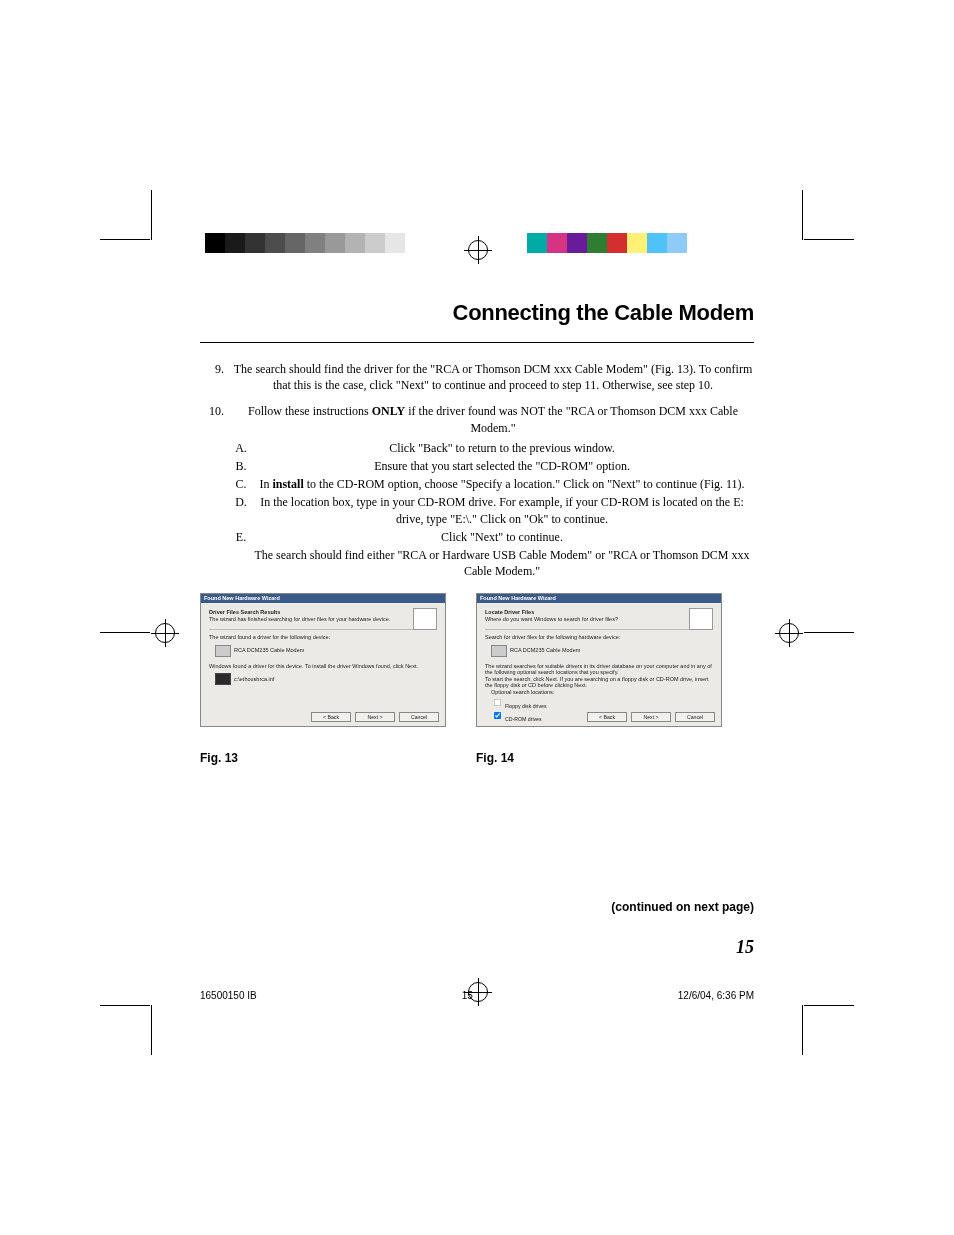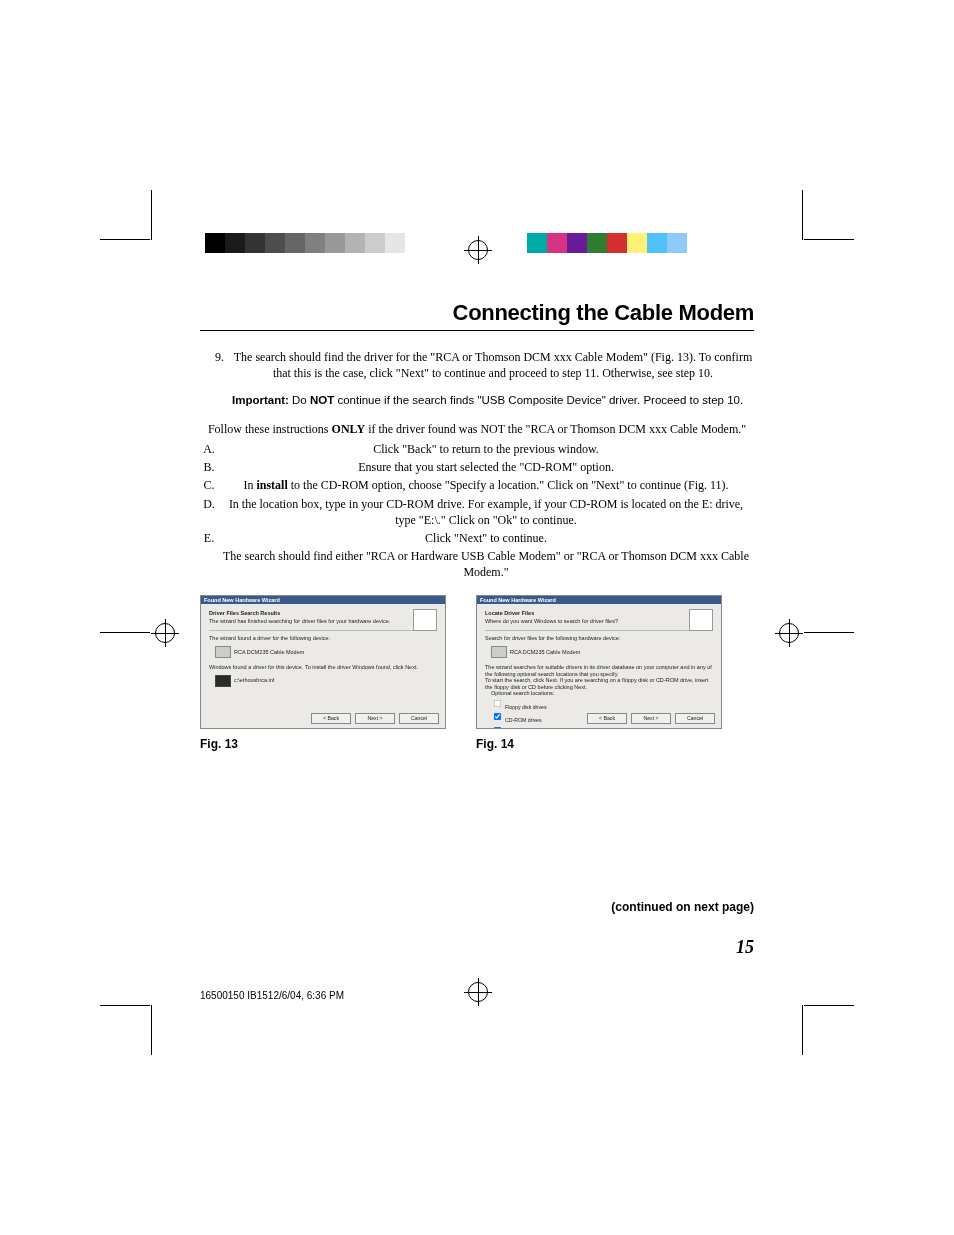--- a/index.html
+++ b/index.html
@@ -42,21 +42,21 @@
     right: 200px;
     bottom: 255px;
   }
   .page-title {
     font-family: Arial, Helvetica, sans-serif;
     font-weight: 900;
     font-size: 22px;
     color: #000;
     text-align: right;
     border-bottom: 1px solid #000;
-    padding-bottom: 4px;
+    padding-bottom: 16px;
     margin-bottom: 18px;
     font-stretch: condensed;
     letter-spacing: -0.3px;
   }
   ol.main { list-style: none; padding: 0; margin: 0; }
   ol.main > li { display: flex; margin-bottom: 10px; font-size: 12px; line-height: 1.35; }
   ol.main > li .num { width: 24px; flex-shrink: 0; text-align: right; padding-right: 8px; }
   .li-body { flex: 1; text-align: center; }
   .important { font-family: Arial, Helvetica, sans-serif; font-size: 11.5px; margin: 12px 0 12px 32px; line-height: 1.35; }
   .important strong { font-weight: bold; }
@@ -99,38 +99,38 @@
   .drv-row { display: flex; align-items: center; gap: 3px; margin: 4px 0 6px 6px; }
   .drv-icon { width: 14px; height: 10px; background: #2a2a2a; border: 1px solid #444; }
   .opts { margin-left: 6px; }
   .opts label { display: block; font-size: 5.2px; line-height: 1.25; }
   .opts input { transform: scale(0.55); margin: 0 1px 0 0; vertical-align: -1px; }
   .dialog-buttons { position: absolute; bottom: 4px; right: 6px; display: flex; gap: 4px; }
   .win-btn {
     border: 1px solid #888; background: #f2f0ec; padding: 1px 0; width: 38px;
     font-size: 5.2px; text-align: center;
   }
-  .figcap { font-family: Arial, Helvetica, sans-serif; font-weight: bold; font-size: 12px; margin-top: 8px; }
+  .figcap { font-family: Arial, Helvetica, sans-serif; font-weight: bold; font-size: 12px; margin-top: 24px; }
 
   .continued {
     position: absolute; bottom: 66px; right: 0;
     font-family: Arial, Helvetica, sans-serif; font-weight: bold; font-size: 12px;
   }
   .page-number {
     position: absolute; bottom: 22px; right: 0;
     font-family: Georgia, serif; font-style: italic; font-weight: bold; font-size: 18px;
   }
 
   .footer-meta {
     position: absolute;
     top: 990px;
     left: 200px;
     right: 200px;
     display: flex;
-    justify-content: flex-start;
+    justify-content: space-between;
     font-family: Arial, Helvetica, sans-serif;
     font-size: 10px;
   }
 </style>
 </head>
 <body>
 
 <div class="crop-tl-h"></div>
 <div class="crop-tl-v"></div>
 <div class="crop-tr-h"></div>
@@ -174,26 +174,24 @@
 <div class="page">
   <div class="page-title">Connecting the Cable Modem</div>
 
   <ol class="main">
     <li>
       <span class="num">9.</span>
       <span class="li-body">The search should find the driver for the "RCA or Thomson DCM xxx Cable Modem" (Fig. 13).  To confirm that this is the case, click "Next" to continue and proceed to step 11. Otherwise, see step 10.</span>
     </li>
   </ol>
 
-  <div class="important">
-    <strong>Important:</strong><span> Do </span><strong>NOT</strong><span> continue if the search finds "USB Composite Device" driver. Proceed to step 10.</span>
-  </div>
 
   <ol class="main">
     <li>
+      <span class="num">10.</span>
       <span class="li-body">
         <span>Follow these instructions </span><strong>ONLY</strong><span> if the driver found was NOT the "RCA or Thomson DCM xxx Cable Modem."</span>
         <ol class="sub">
           <li>
               <span class="let">A.</span>
               <span class="sub-body">Click "Back" to return to the previous window.</span>
             </li>
           <li>
               <span class="let">B.</span>
               <span class="sub-body">Ensure that you start selected the "CD-ROM" option.</span>

